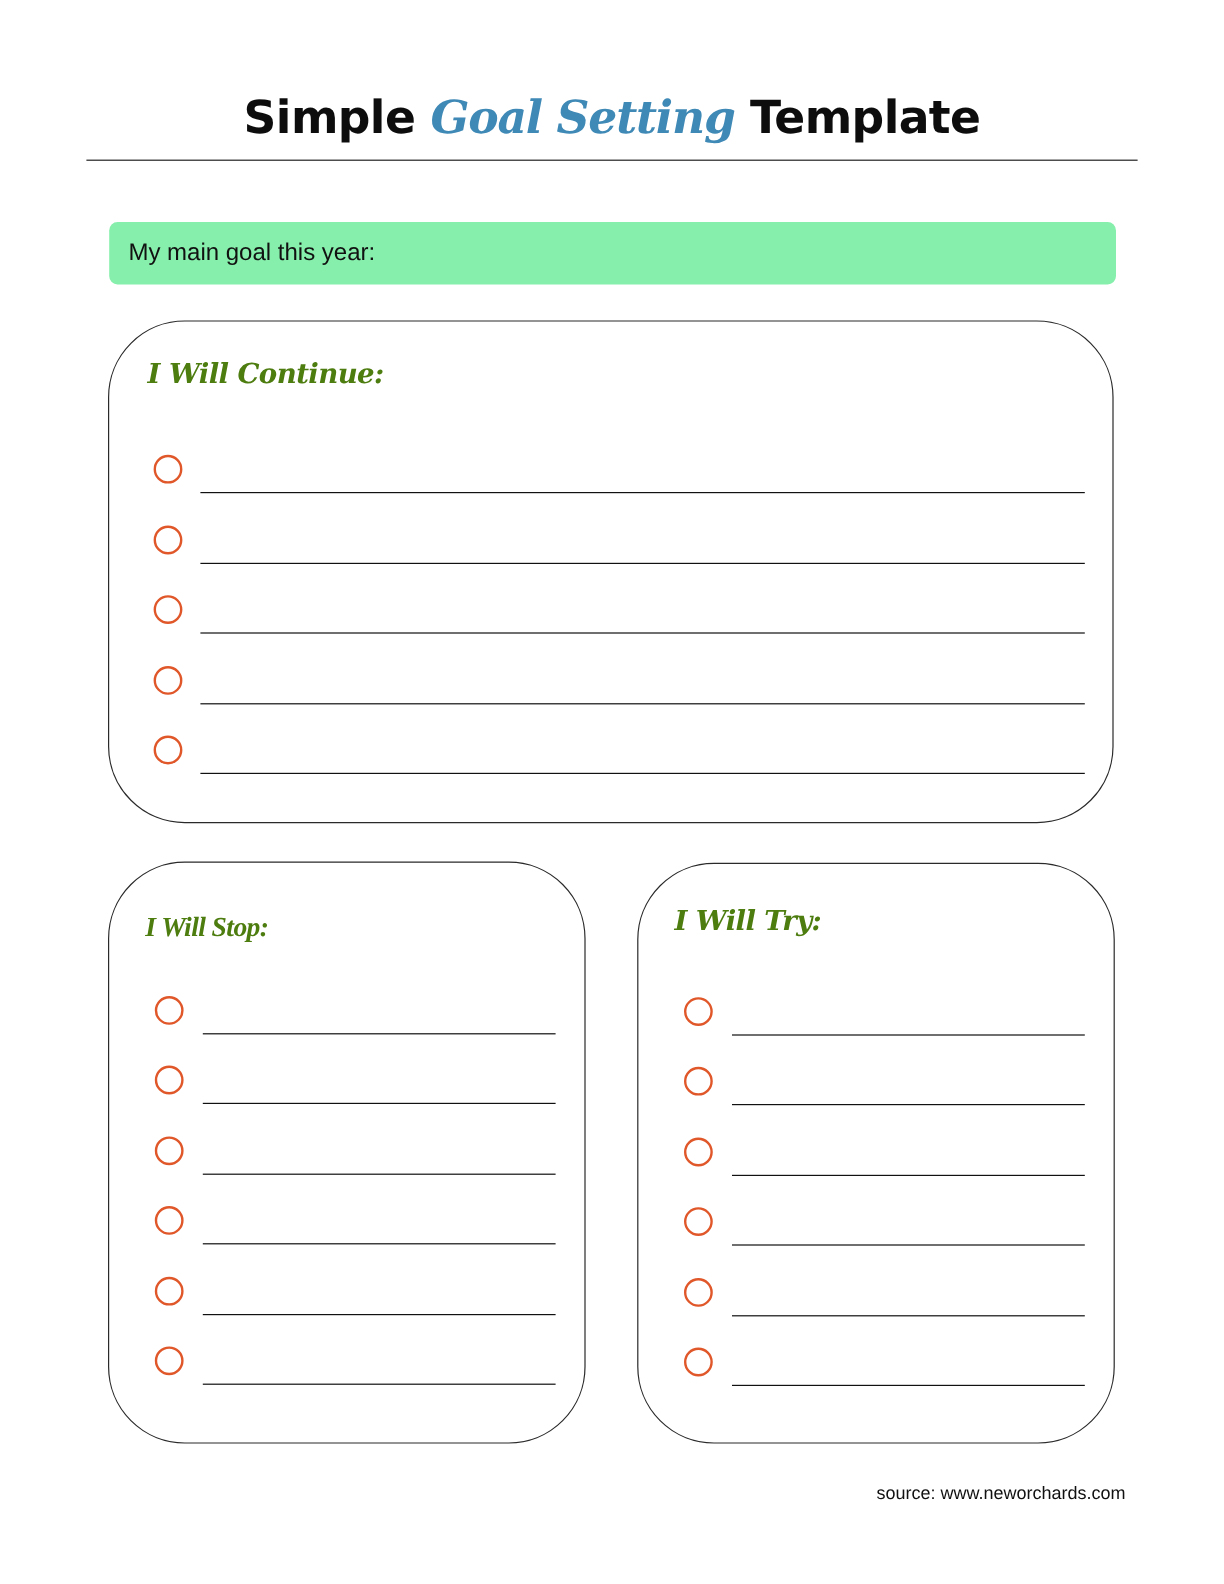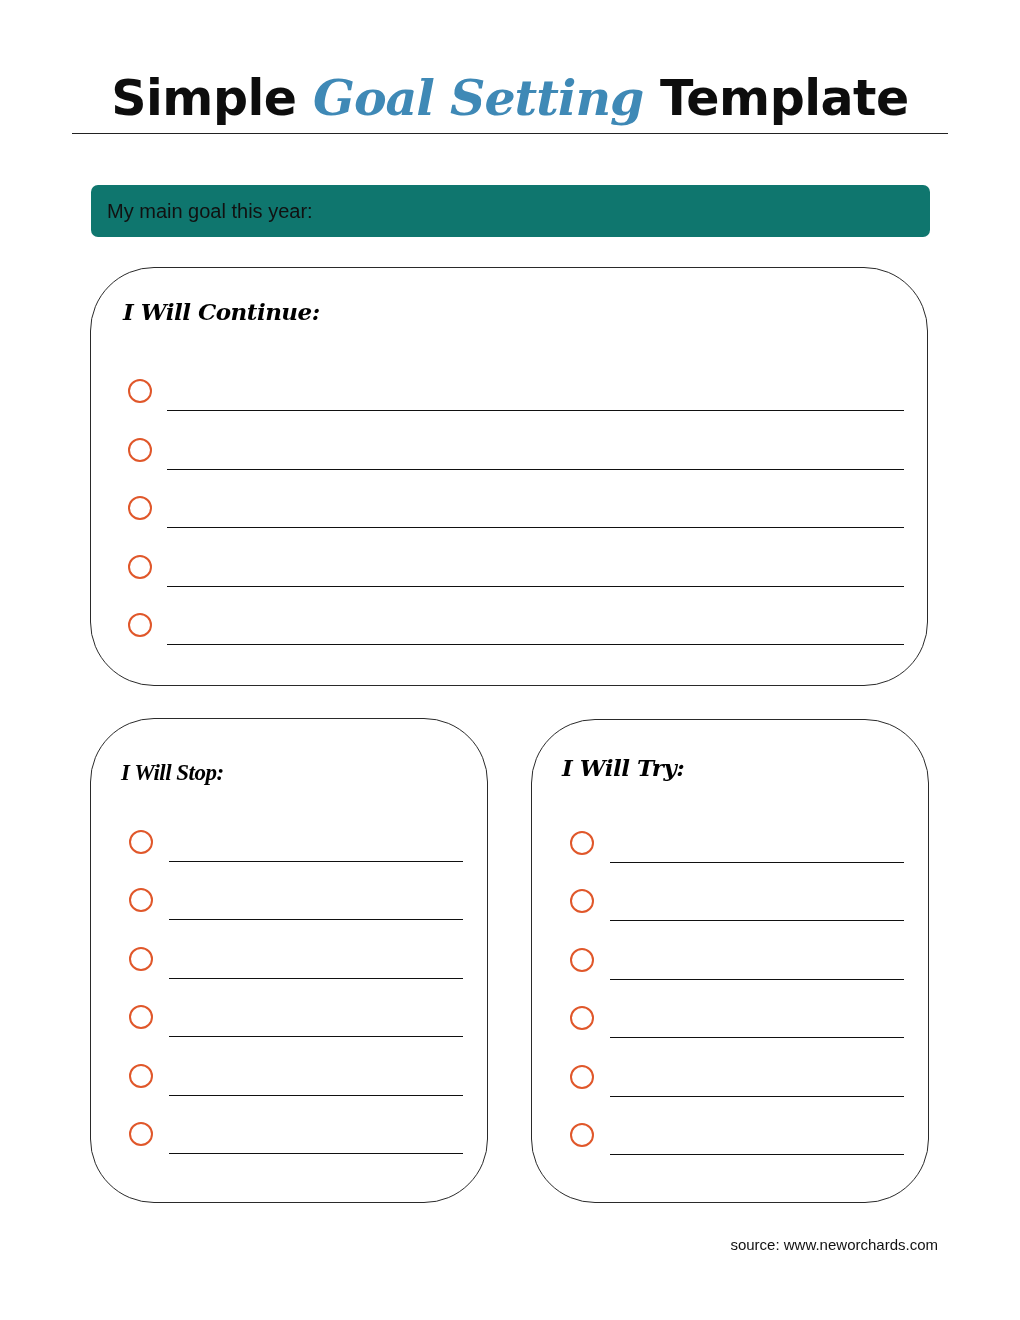--- a/index.html
+++ b/index.html
@@ -16,21 +16,21 @@
       color: #111;
     }
     .title {
       position: absolute;
       left: 0;
       top: 72px;
       width: 1020px;
       text-align: center;
       font-family: "DejaVu Sans", "Liberation Sans", sans-serif;
       font-weight: bold;
-      font-size: 49px;
+      font-size: 38px;
       line-height: 52px;
       color: #0d0d0d;
       letter-spacing: -0.5px;
       white-space: nowrap;
     }
     .title .script {
       font-family: "DejaVu Serif", "Liberation Serif", serif;
       font-style: italic;
       font-weight: bold;
       color: #3f89b6;
@@ -43,21 +43,21 @@
       width: 876px;
       height: 0;
       border-top: 1.5px solid #222;
     }
     .goal-bar {
       position: absolute;
       left: 91px;
       top: 185px;
       width: 839px;
       height: 52px;
-      background: #0f766e;
+      background: #86efac;
       border-radius: 7px;
       box-sizing: border-box;
       padding-left: 16px;
       display: flex;
       align-items: center;
     }
     .goal-label {
       font-family: "Liberation Sans", "DejaVu Sans", sans-serif;
       font-size: 20px;
       color: #111;
@@ -68,21 +68,21 @@
       border-radius: 64px;
       box-sizing: border-box;
       background: #fff;
     }
     .card-heading {
       position: absolute;
       font-family: "DejaVu Serif", "Liberation Serif", serif;
       font-style: italic;
       font-weight: bold;
       font-size: 23px;
-      color: #000000;
+      color: #4d7c0f;
       letter-spacing: -0.5px;
       white-space: nowrap;
     }
     .row {
       position: absolute;
       height: 40px;
     }
     .checkbox {
       position: absolute;
       width: 24px;

